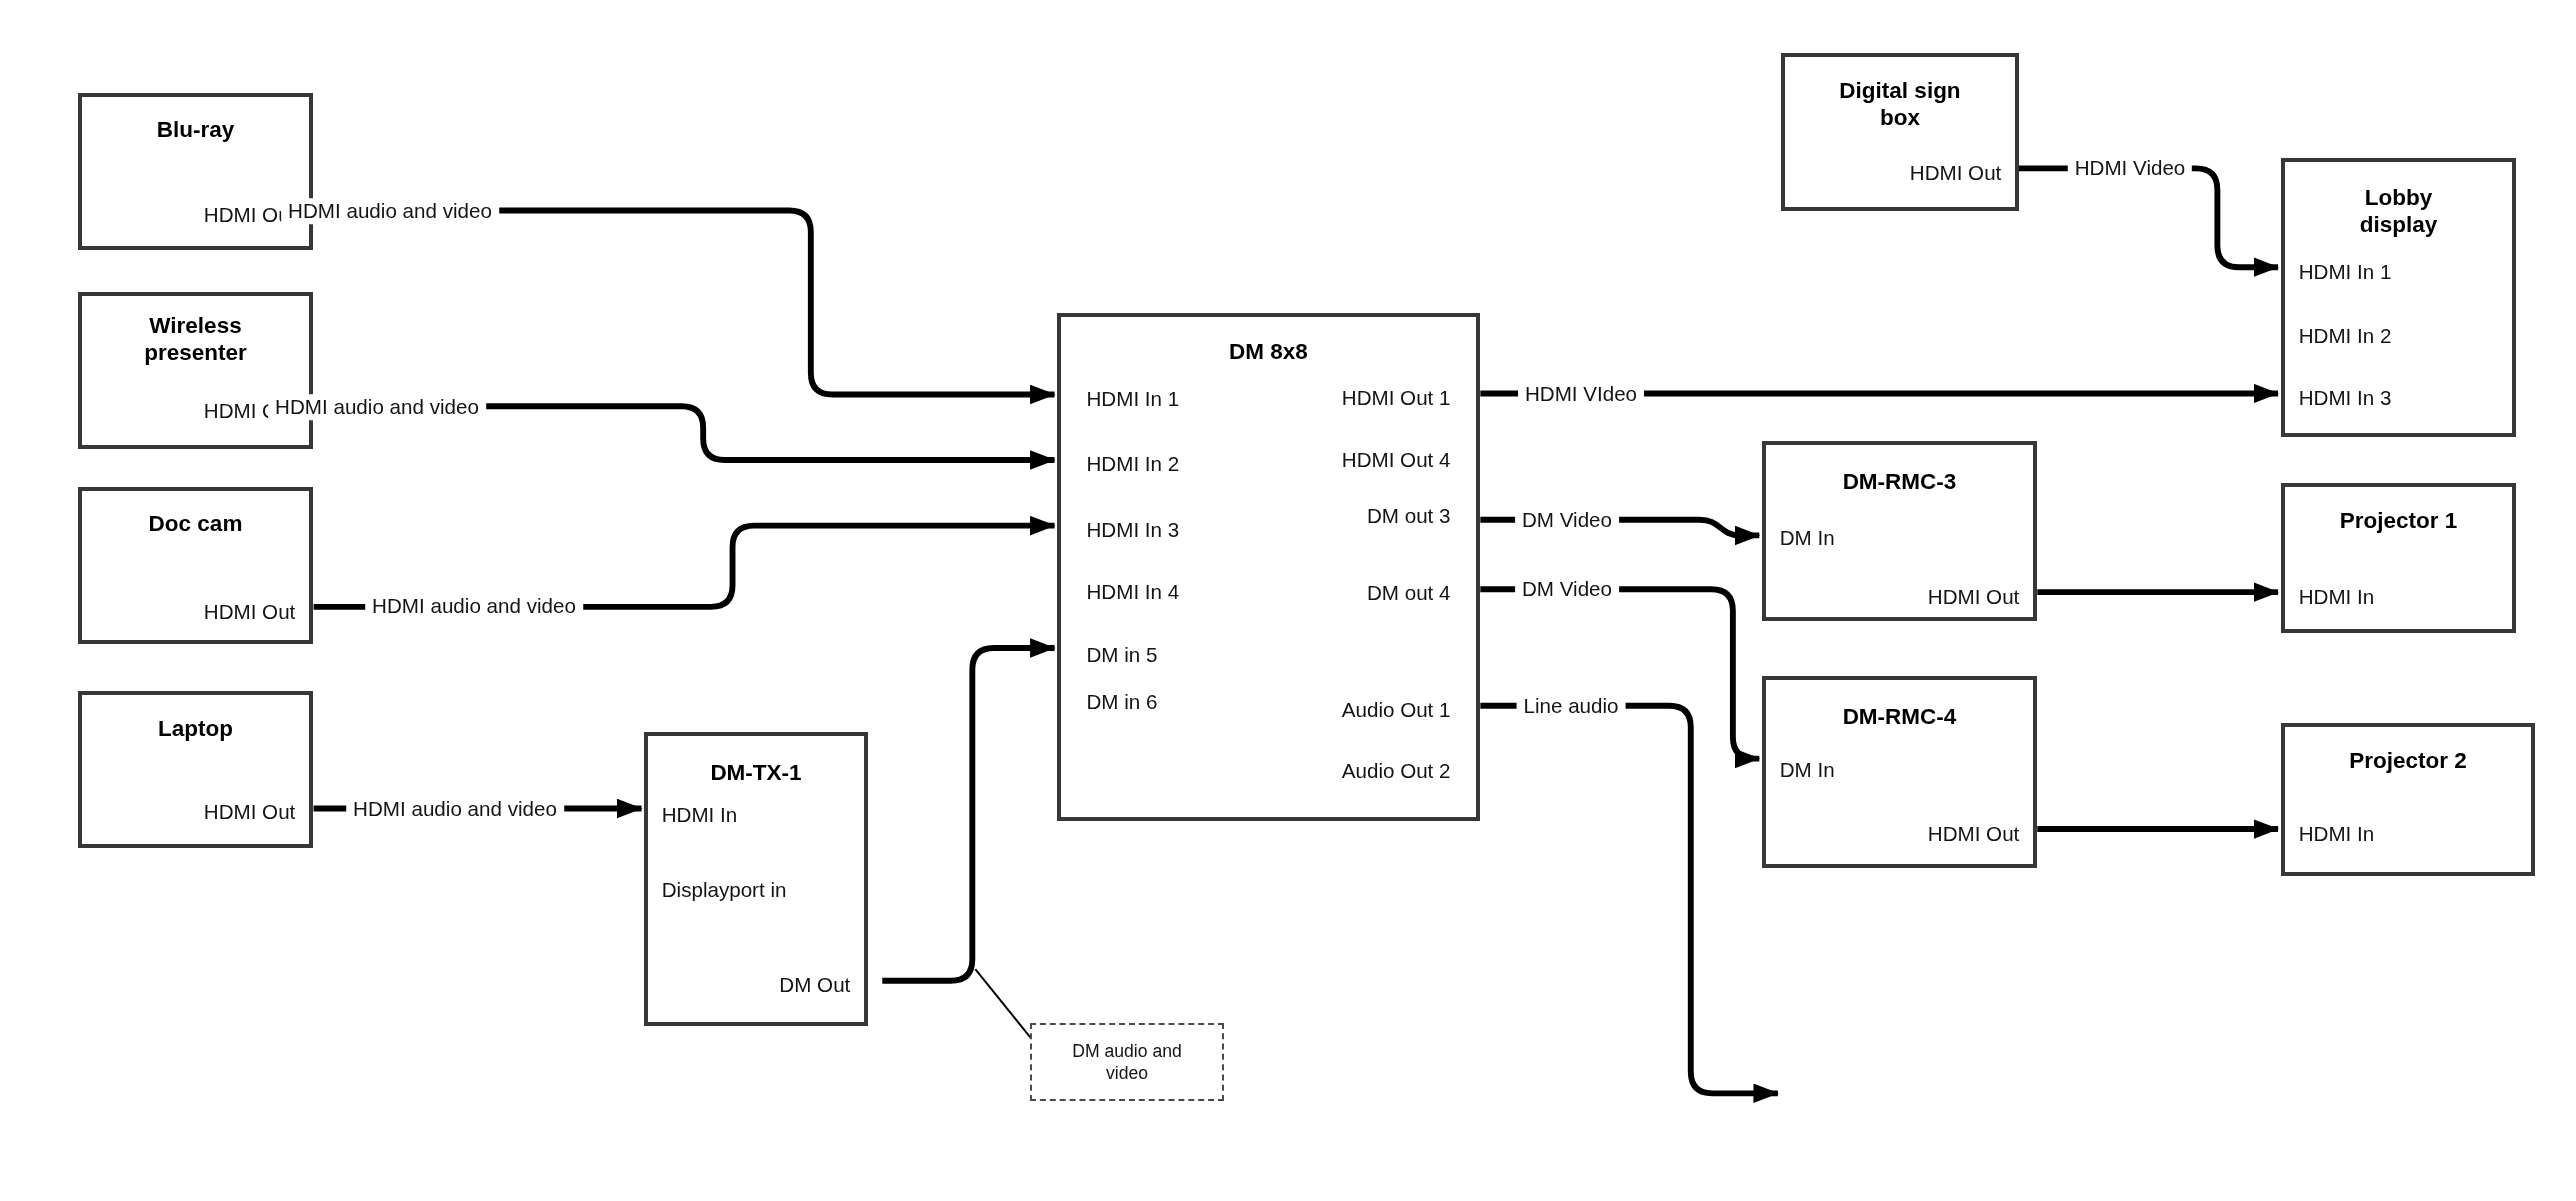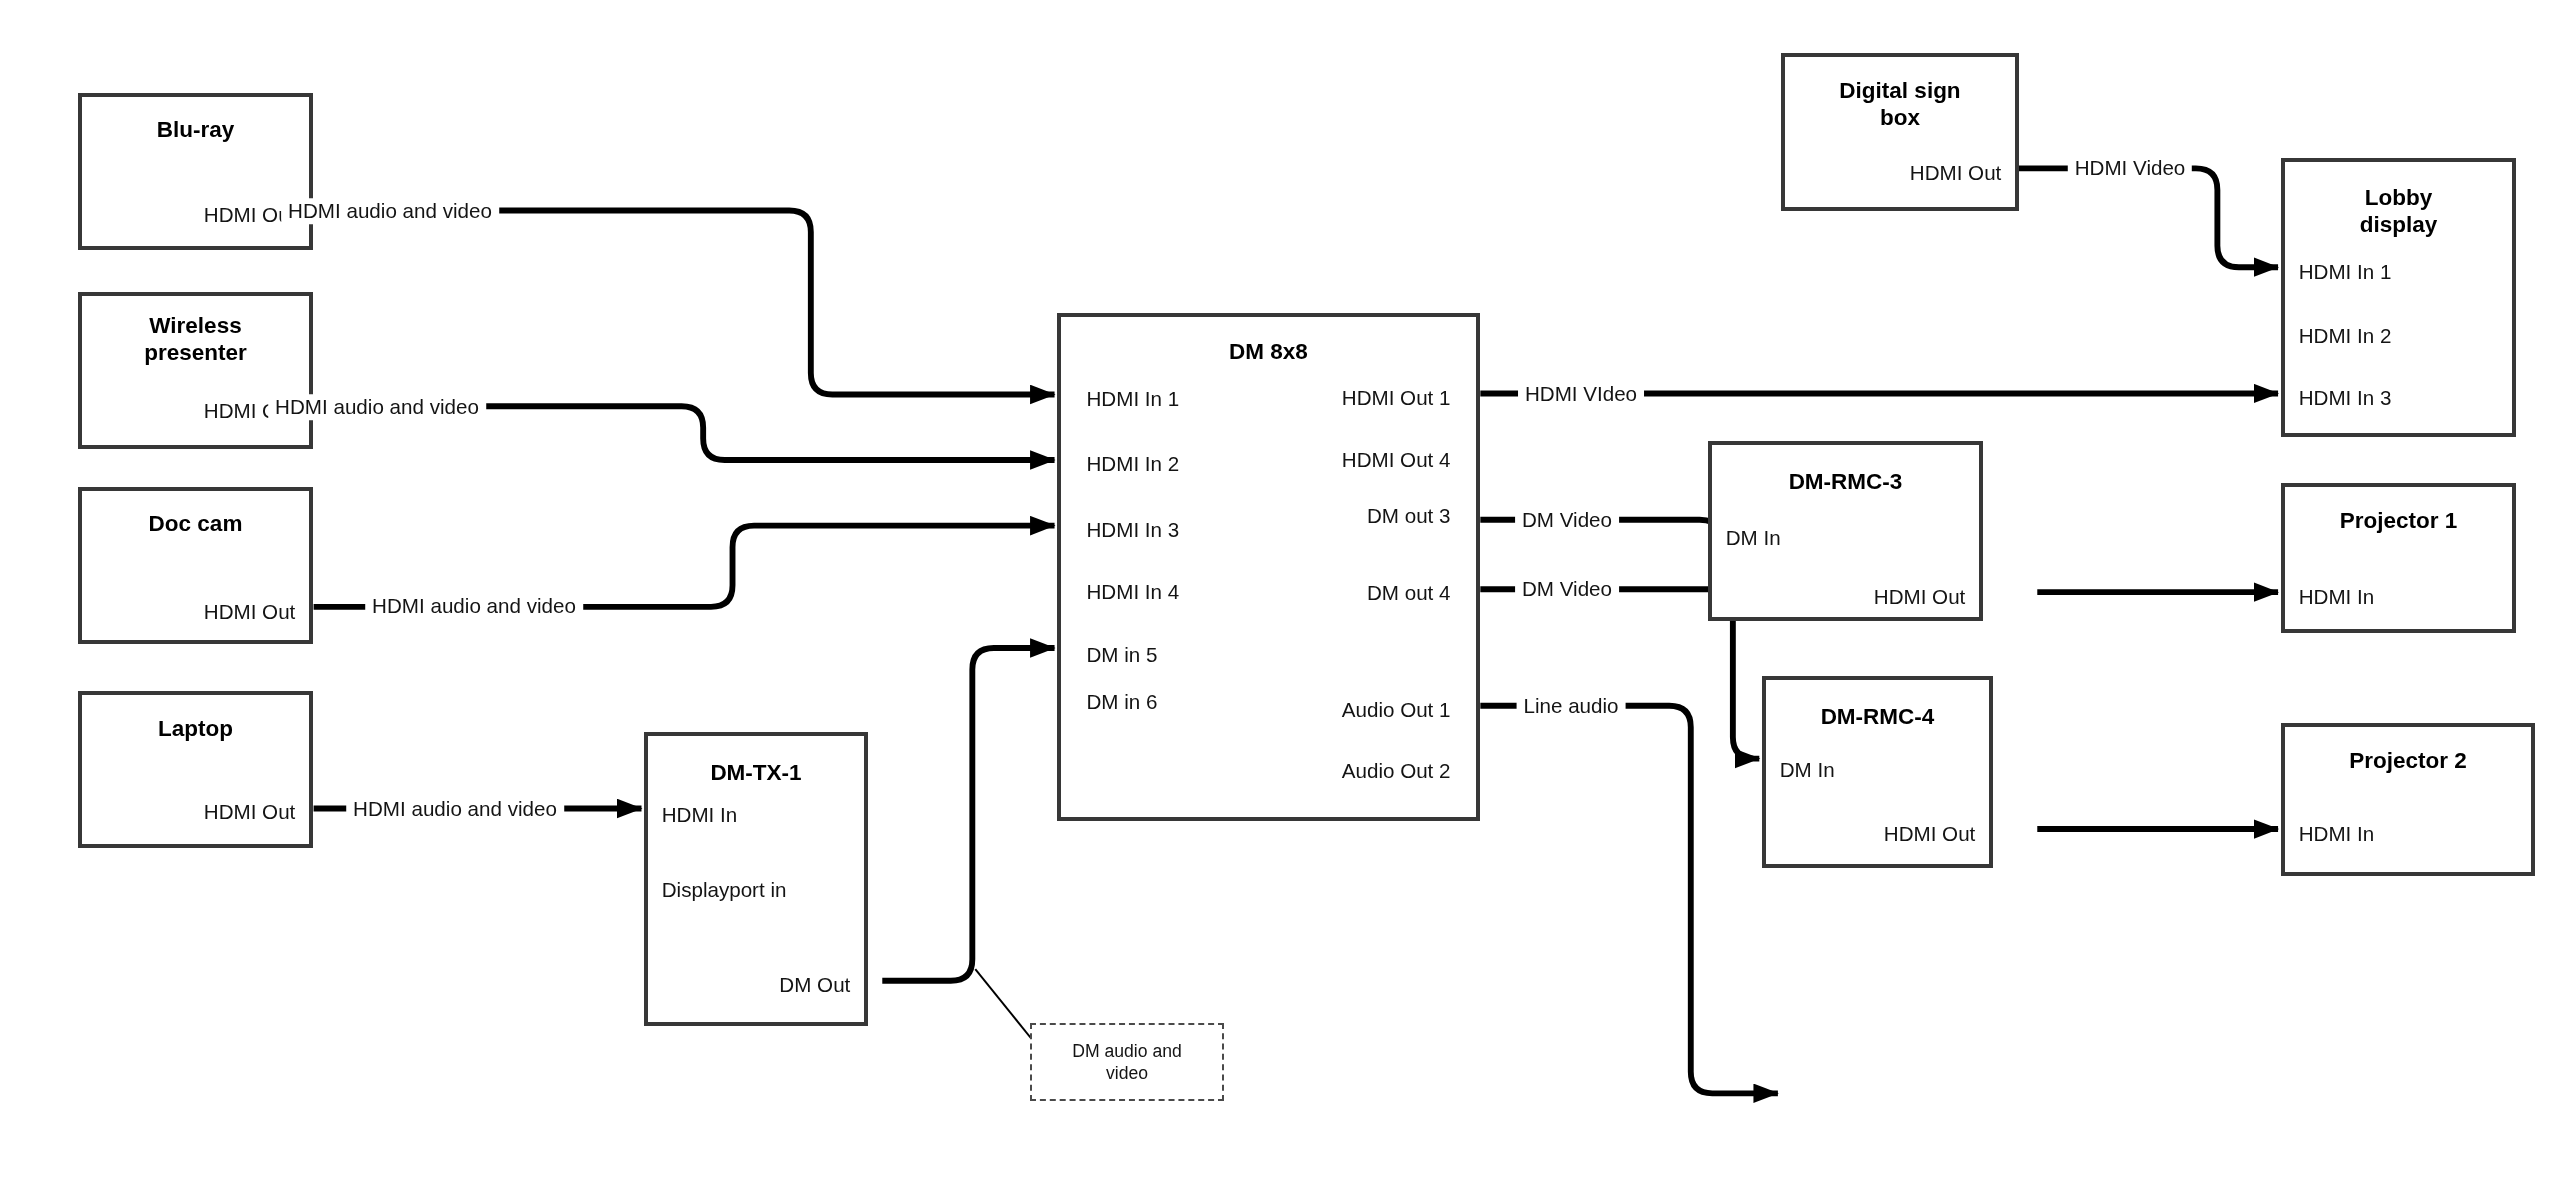--- a/index.html
+++ b/index.html
@@ -167,32 +167,32 @@
   </div>
 
   <div class="node" style="left:2281px; top:158px; width:235px; height:279px;">
     <div class="node-title" style="top:21.5px;">Lobby
 display</div>
     <div class="port left" style="top:95px;">HDMI In 1</div>
     <div class="port left" style="top:159px;">HDMI In 2</div>
     <div class="port left" style="top:221px;">HDMI In 3</div>
   </div>
 
-  <div class="node" style="left:1708px; top:441px; width:275px; height:180px;">
+  <div class="node" style="left:1762px; top:441px; width:275px; height:180px;">
     <div class="node-title" style="top:22.5px;">DM-RMC-3</div>
     <div class="port left" style="top:78px;">DM In</div>
     <div class="port right" style="top:137px;">HDMI Out</div>
   </div>
 
   <div class="node" style="left:2281px; top:483px; width:235px; height:150px;">
     <div class="node-title" style="top:19.6px;">Projector 1</div>
     <div class="port left" style="top:95px;">HDMI In</div>
   </div>
 
-  <div class="node" style="left:1762px; top:676px; width:231px; height:192px;">
+  <div class="node" style="left:1762px; top:676px; width:275px; height:192px;">
     <div class="node-title" style="top:22.5px;">DM-RMC-4</div>
     <div class="port left" style="top:75px;">DM In</div>
     <div class="port right" style="top:139px;">HDMI Out</div>
   </div>
 
   <div class="node" style="left:2281px; top:723px; width:254px; height:153px;text-decoration:underline;">
     <div class="node-title" style="top:19.6px;">Projector 2</div>
     <div class="port left" style="top:92px;">HDMI In</div>
   </div>
 

